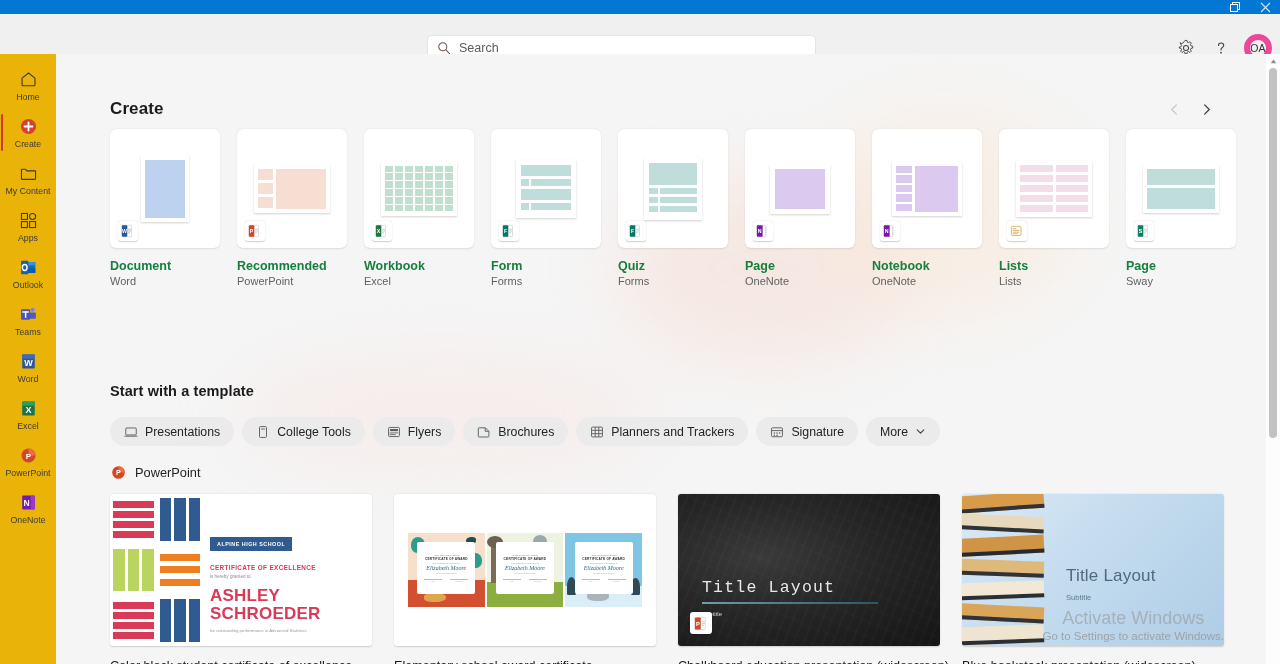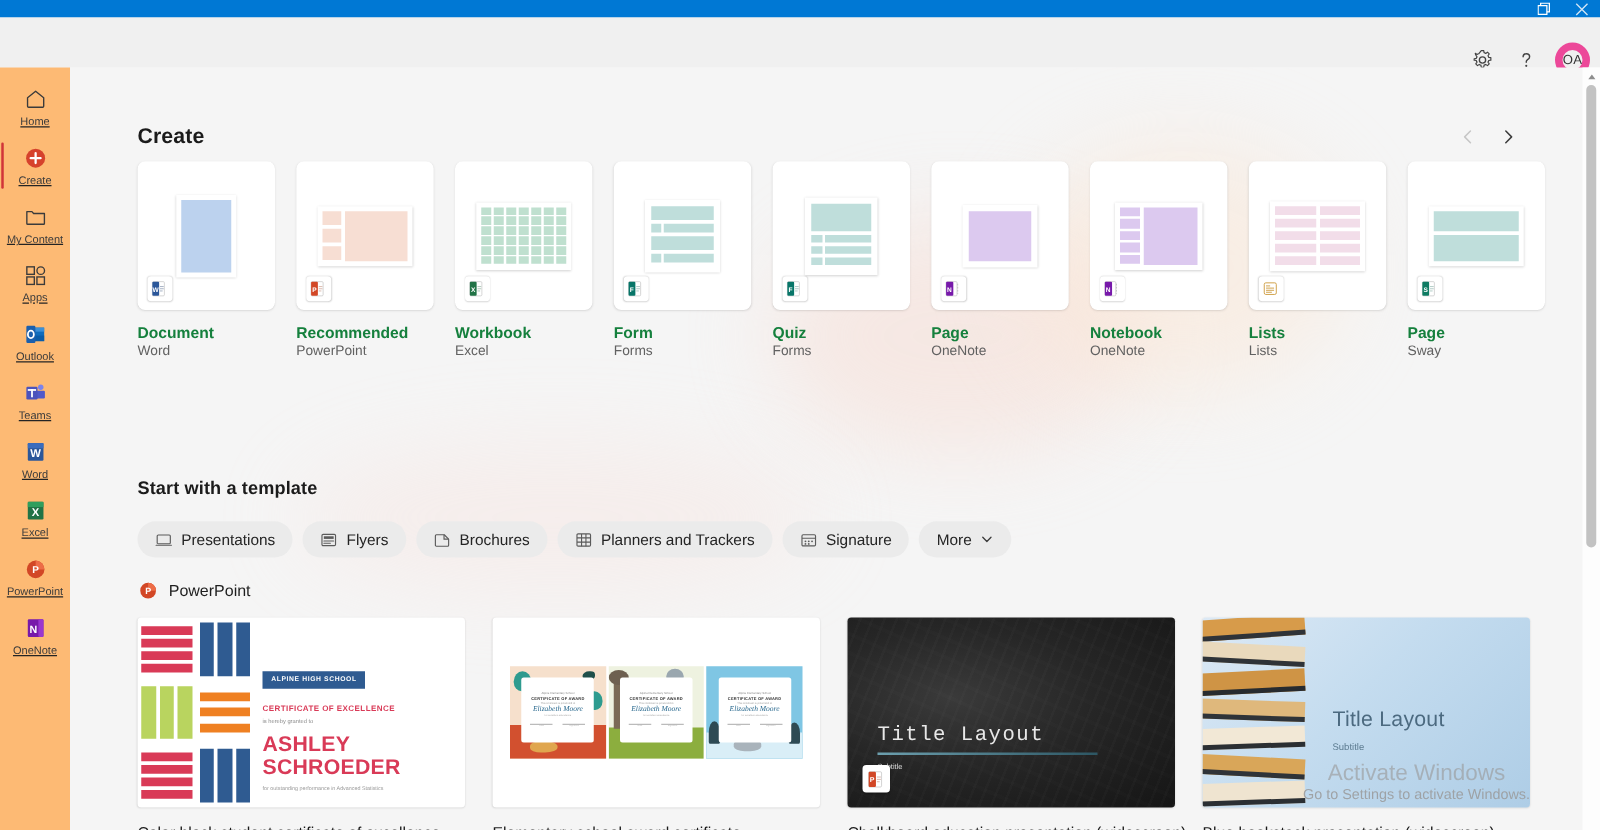--- a/index.html
+++ b/index.html
@@ -51,24 +51,23 @@
   .avatar {
     width: 28px; height: 28px; border-radius: 50%;
     border: 6px solid #ec4899; background: #f0f0f0;
     display: flex; align-items: center; justify-content: center;
     font-size: 10.5px; color: #333; letter-spacing: .2px; cursor: pointer;
     margin-left: 4px;
   }
   
   .rail {
     position: absolute; left: 0; top: 54px; width: 56px; height: 610px;
-    background: #fdba74;
+    background: #eab308;
     display: flex; flex-direction: column; align-items: center;
     padding-top: 8px;
-    text-decoration: underline;
   }
   .rail-item {
     position: relative; width: 56px; height: 47px;
     display: flex; flex-direction: column; align-items: center; justify-content: center;
     cursor: pointer; gap: 2px;
   }
   .rail-item .ico { height: 21px; display: flex; align-items: center; justify-content: center; }
   .rail-item .lbl { font-size: 8.8px; color: #3b3b3b; line-height: 10px; white-space: nowrap; }
   .rail-item.active::before {
     content: ""; position: absolute; left: 1px; top: 5px;
@@ -195,20 +194,29 @@
     </svg>
   </div>
   <div class="wbtn">
     <svg width="11" height="11" viewBox="0 0 11 11">
       <path d="M1 1 L10 10 M10 1 L1 10" stroke="#cfe4f5" stroke-width="1.1" fill="none"></path>
     </svg>
   </div>
 </div>
 
 <div class="header">
+  <div class="searchwrap">
+    <span class="mag">
+      <svg width="14" height="14" viewBox="0 0 16 16">
+        <circle cx="6.6" cy="6.6" r="4.6" fill="none" stroke="#6b5b52" stroke-width="1.2"></circle>
+        <path d="M10.2 10.2 L14.3 14.3" stroke="#6b5b52" stroke-width="1.2" stroke-linecap="round"></path>
+      </svg>
+    </span>
+    <input type="text" placeholder="Search" style="">
+  </div>
 
   <div class="hdr-right">
     <div class="hdr-btn">
       <svg width="18" height="18" viewBox="0 0 20 20">
         <path d="M10 6.6a3.4 3.4 0 100 6.8 3.4 3.4 0 000-6.8zm0 1.2a2.2 2.2 0 110 4.4 2.2 2.2 0 010-4.4z" fill="#444"></path>
         <path d="M8.9 1.6h2.2l.3 1.9c.5.15 1 .36 1.43.64l1.6-1.1 1.55 1.55-1.1 1.6c.28.44.49.92.64 1.43l1.9.3v2.2l-1.9.3c-.15.5-.36.99-.64 1.43l1.1 1.6-1.55 1.55-1.6-1.1c-.44.28-.92.49-1.43.64l-.3 1.9H8.9l-.3-1.9a5.6 5.6 0 01-1.43-.64l-1.6 1.1-1.55-1.55 1.1-1.6a5.6 5.6 0 01-.64-1.43l-1.9-.3V8.9l1.9-.3c.15-.51.36-.99.64-1.43l-1.1-1.6L3.57 4.02l1.6 1.1c.44-.28.92-.49 1.43-.64z" fill="none" stroke="#444" stroke-width="1.05" stroke-linejoin="round"></path>
       </svg>
     </div>
     <div class="hdr-btn">
       <svg width="18" height="18" viewBox="0 0 20 20">
@@ -616,20 +624,29 @@
     <div class="chip">
       <span class="cico">
         <svg width="14" height="14" viewBox="0 0 16 16">
           <rect x="2" y="3.4" width="12" height="8" rx="1" fill="none" stroke="#5b5b5b" stroke-width="1.05"></rect>
           <path d="M1 12.8h14" stroke="#5b5b5b" stroke-width="1.05" stroke-linecap="round"></path>
         </svg>
       </span>
       <span>Presentations</span>
     </div>
 
+    <div class="chip">
+      <span class="cico">
+        <svg width="14" height="14" viewBox="0 0 16 16">
+          <rect x="4" y="1.8" width="8" height="12.4" rx="1.1" fill="none" stroke="#5b5b5b" stroke-width="1.05"></rect>
+          <path d="M6 4.6h4" stroke="#5b5b5b" stroke-width="1" stroke-linecap="round"></path>
+        </svg>
+      </span>
+      <span>College Tools</span>
+    </div>
 
 
     <div class="chip">
       <span class="cico">
         <svg width="14" height="14" viewBox="0 0 16 16">
           <rect x="1.8" y="2.8" width="12.4" height="10.4" rx="1.1" fill="none" stroke="#5b5b5b" stroke-width="1.05"></rect>
           <rect x="3.5" y="4.6" width="9" height="2.4" fill="#5b5b5b"></rect>
           <path d="M3.5 9h9M3.5 11h6" stroke="#5b5b5b" stroke-width=".95" stroke-linecap="round"></path>
         </svg>
       </span>

